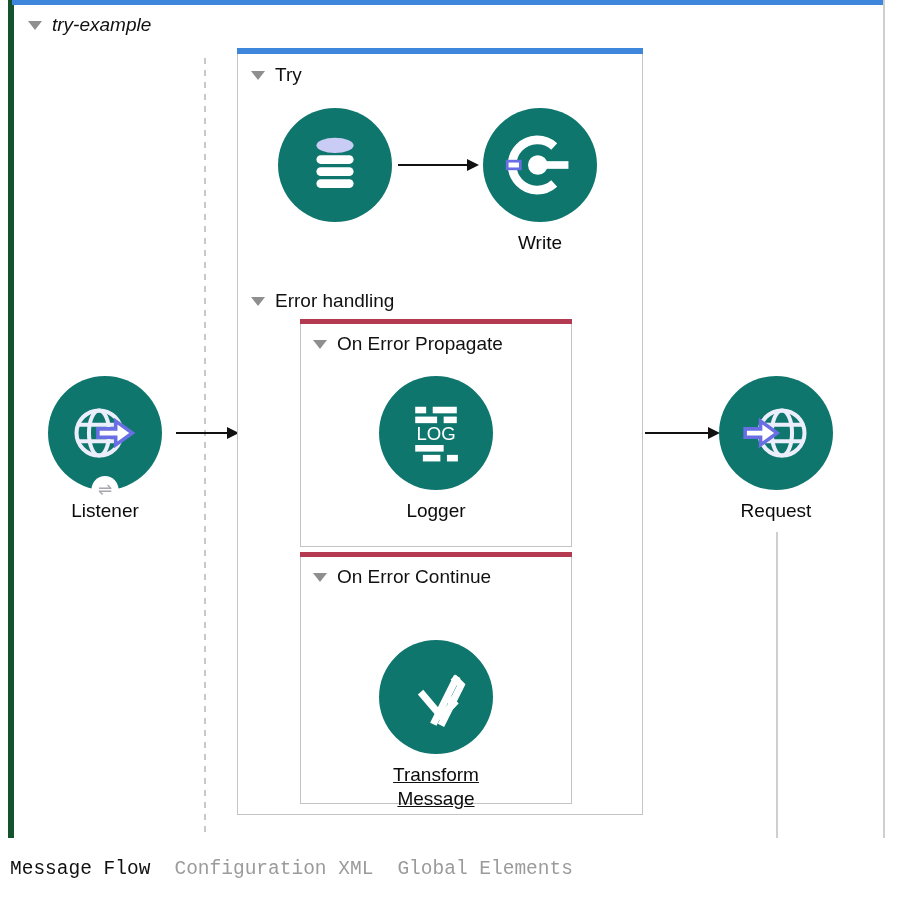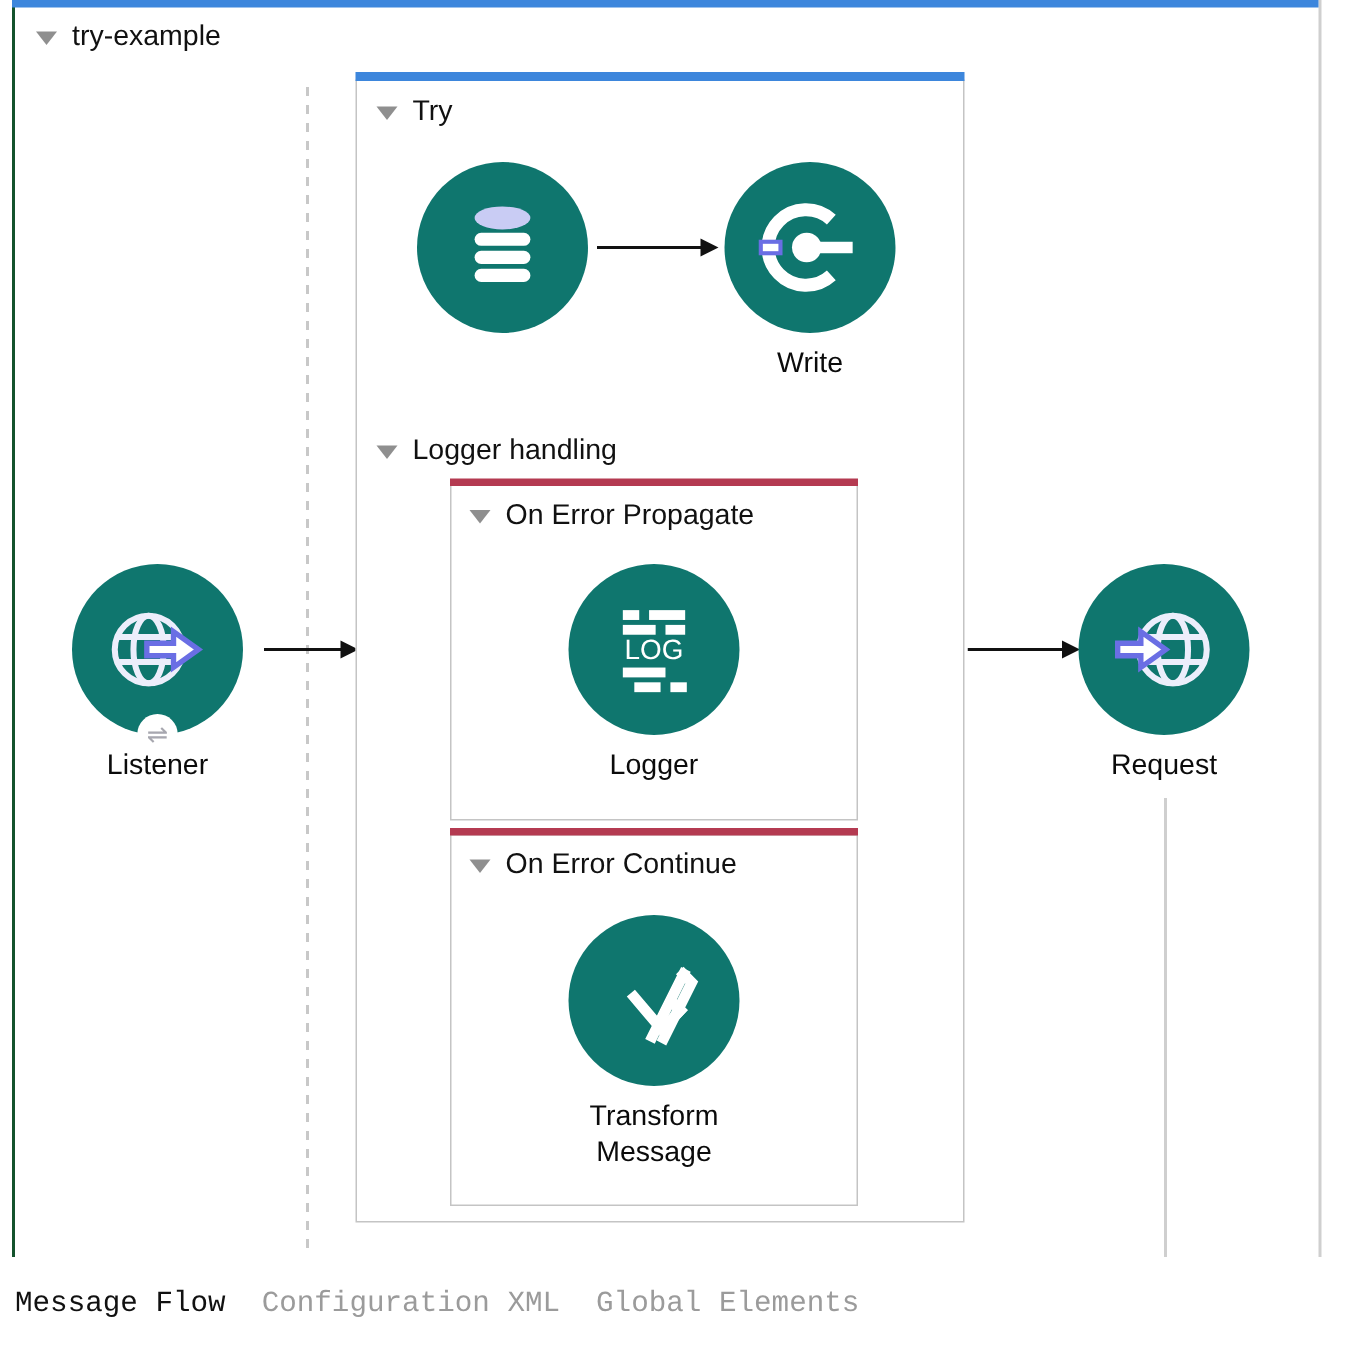--- a/index.html
+++ b/index.html
@@ -3,21 +3,21 @@
 <meta charset="utf-8">
 <style>
   html,body{margin:0;padding:0;background:#fff;}
   #canvas{
     position:relative;width:906px;height:900px;background:#fff;overflow:hidden;
     font-family:"Liberation Sans","DejaVu Sans",sans-serif;color:#111;
   }
   
   .flow{
     position:absolute;left:8px;top:0;width:869px;height:838px;
-    border-left:2px solid #14532d;border-right:2px solid #cfcfcf;background:#fff;
+    border-left:6px solid #14532d;border-right:2px solid #cfcfcf;background:#fff;font-style:italic;
   }
   .flow-topbar{position:absolute;left:-2px;top:0;width:871px;height:5px;background:#3d86dc;}
   .scope-topbar-blue{position:absolute;left:-1px;top:-6px;width:calc(100% + 2px);height:6px;background:#3d86dc;}
   .scope-topbar-red{position:absolute;left:-1px;top:-5px;width:calc(100% + 2px);height:5px;background:#b43a51;}
   .hdr{position:absolute;display:flex;align-items:center;gap:10px;font-size:19px;color:#111;white-space:nowrap;}
   .tri{width:0;height:0;border-left:7px solid transparent;border-right:7px solid transparent;border-top:9px solid #8f8f8f;display:inline-block;}
   
   .scope{position:absolute;background:#fff;border:1px solid #c4c4c4;}
   
   .dashed-divider{
@@ -86,21 +86,21 @@
   </svg>
 
   <div class="scope" style="left:237px;top:53px;width:404px;height:760px;">
     <div class="scope-topbar-blue"></div>
     <div class="hdr" style="left:13px;top:10px;">
       <span class="tri"></span>
       <span>Try</span>
     </div>
     <div class="hdr" style="left:13px;top:236px;">
       <span class="tri"></span>
-      <span>Logger handling</span>
+      <span>Error handling</span>
     </div>
   </div>
 
   <div class="node" style="left:265px;top:108px;">
     <div class="circle">
       <svg width="70" height="70" viewBox="0 0 64 64">
         <ellipse cx="32" cy="14" rx="17" ry="7" fill="#c9ccf4"></ellipse>
         <rect x="15" y="23" width="34" height="8" rx="4" fill="#fff"></rect>
         <rect x="15" y="34" width="34" height="8" rx="4" fill="#fff"></rect>
         <rect x="15" y="45" width="34" height="8" rx="4" fill="#fff"></rect>
@@ -152,21 +152,21 @@
   </div>
 
   <div class="scope" style="left:300px;top:556px;width:270px;height:246px;">
     <div class="scope-topbar-red"></div>
     <div class="hdr" style="left:12px;top:9px;text-align:center;">
       <span class="tri"></span>
       <span>On Error Continue</span>
     </div>
   </div>
 
-  <div class="node" style="left:366px;top:610px;">
+  <div class="node" style="left:366px;top:640px;text-decoration:underline;">
     <div class="circle">
       <svg width="70" height="70" viewBox="0 0 64 64">
         <g fill="none" stroke="#fff" stroke-width="6.5" stroke-linecap="square">
           <path d="M20 30 L37 50 L48 38"></path>
           <path d="M48 38 L43 33"></path>
           <path d="M50 16 L31 54"></path>
           <path d="M50 16 L55 21 L38 55"></path>
         </g>
       </svg>
     </div>

